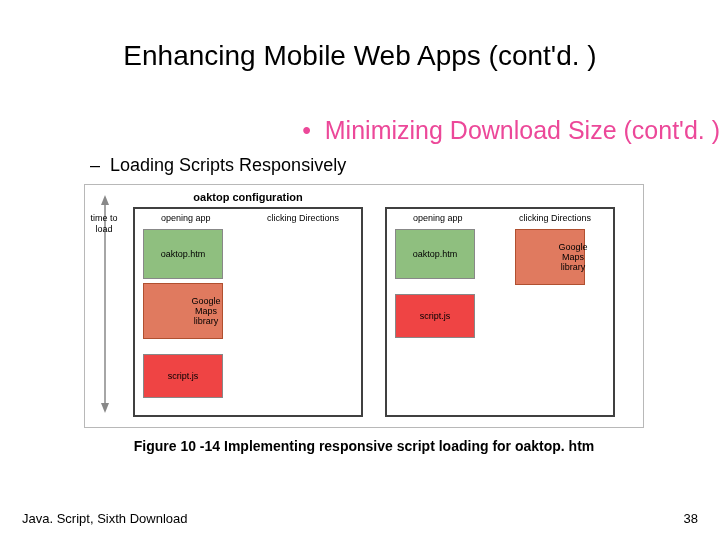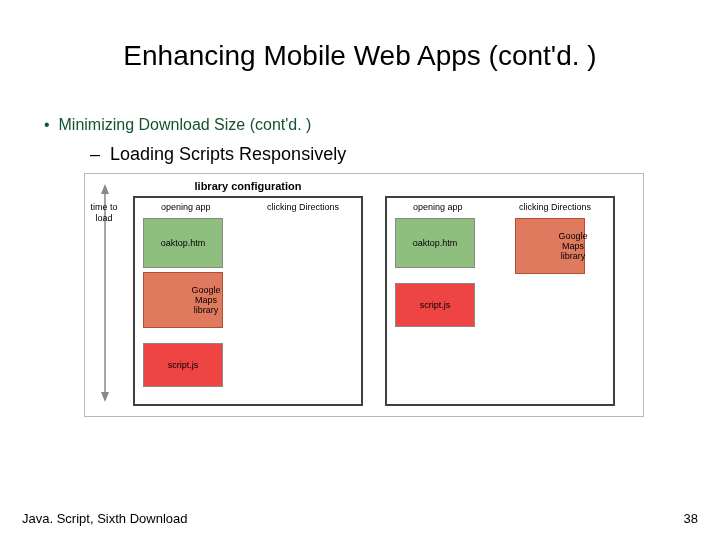--- a/index.html
+++ b/index.html
@@ -12,23 +12,24 @@
     overflow: hidden;
   }
   .title {
     font-size: 28px;
     text-align: center;
     padding-top: 40px;
     font-weight: 400;
     color: #000;
   }
   .bullet-1 {
-    font-size: 16px;
+    font-size: 25px;
     margin: 44px 0 0 44px;
-    color: #14532d;
+    color: #ec4899;
+    text-align: right;
   }
   .bullet-2 {
     font-size: 18px;
     margin: 10px 0 0 90px;
     color: #000;
   }
   .figure-wrap {
     margin: 8px 0 0 84px;
     width: 560px;
   }
@@ -131,37 +132,38 @@
 
     <div class="axis-arrow">
       <svg width="20" height="220" viewBox="0 0 20 220">
         <line x1="10" y1="4" x2="10" y2="210" stroke="#888" stroke-width="1.5"></line>
         <polygon points="10,218 6,208 14,208" fill="#888"></polygon>
         <polygon points="10,0 6,10 14,10" fill="#888"></polygon>
       </svg>
     </div>
     <div class="axis-label">time to load</div>
 
-    <div class="panel-title pt-left">library configuration</div>
+    <div class="panel-title pt-left">oaktop configuration</div>
 
     <div class="panel panel-left">
       <div class="col-label" style="left:26px;">opening app</div>
       <div class="col-label" style="left:132px;">clicking Directions</div>
 
       <div class="box green" style="left:8px; top:20px; width:80px; height:50px;">oaktop.htm</div>
       <div class="box orange" style="left:8px; top:74px; width:80px; height:56px;">Google Maps library</div>
       <div class="box teal" style="left:8px; top:134px; width:80px; height:44px;">script.js</div>
     </div>
 
     <div class="panel panel-right">
       <div class="col-label" style="left:26px;">opening app</div>
       <div class="col-label" style="left:132px;">clicking Directions</div>
 
       <div class="box green" style="left:8px; top:20px; width:80px; height:50px;">oaktop.htm</div>
       <div class="box teal" style="left:8px; top:74px; width:80px; height:44px;">script.js</div>
       <div class="box orange" style="left:128px; top:20px; width:70px; height:56px;">Google Maps library</div>
     </div>
 
   </div>
+  <div class="caption">Figure 10 -14 Implementing responsive script loading for oaktop. htm</div>
 </div>
 
 <div class="footer-left">Java. Script, Sixth Download</div>
 <div class="footer-right">38</div>
 
 </body></html>

